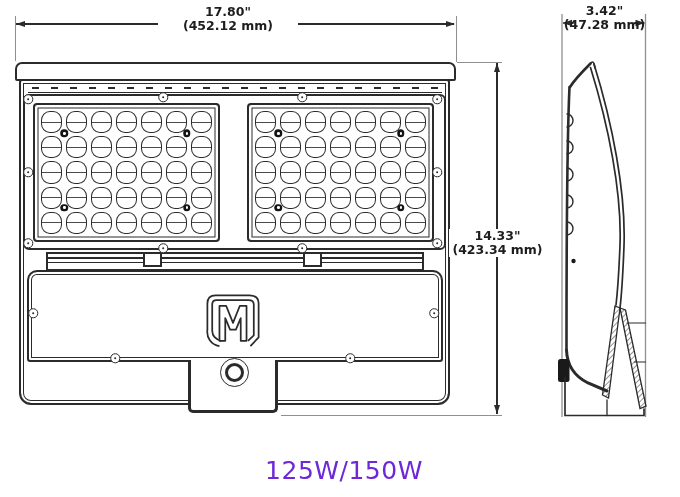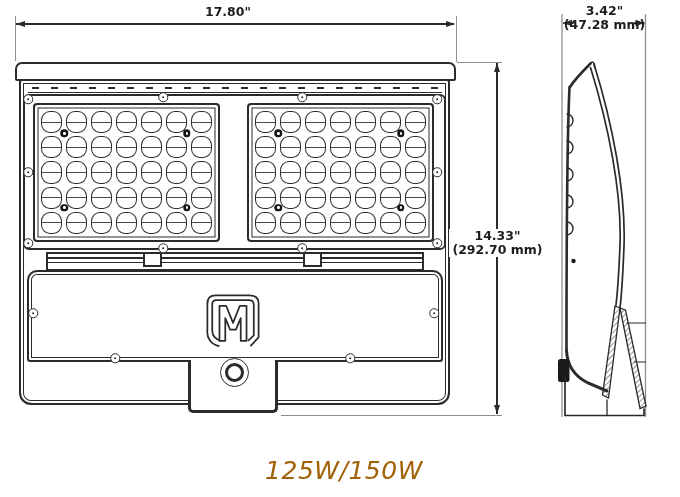--- a/index.html
+++ b/index.html
@@ -193,30 +193,31 @@
     <div class="knob-inner"></div>
   </div>
 
   <div class="ext" style="left:14.5px;top:16px;width:1.3px;height:45px;"></div>
   <div class="ext" style="left:455.5px;top:16px;width:1.3px;height:46px;"></div>
   <div class="line" style="left:16px;top:23.2px;width:438px;height:1.5px;"></div>
   <div class="arr l" style="left:15.5px;top:20.6px;"></div>
   <div class="arr r" style="left:446px;top:20.6px;"></div>
   <div class="dimtext" style="left:158px;top:5px;width:140px;">
     <div>17.80"</div>
+    <div>(452.12 mm)</div>
   </div>
 
   <div class="ext" style="left:457px;top:61.5px;width:45px;height:1.3px;"></div>
   <div class="ext" style="left:281px;top:414.5px;width:221px;height:1.3px;"></div>
   <div class="line" style="left:496.2px;top:63px;width:1.5px;height:351px;"></div>
   <div class="arr u" style="left:493.8px;top:62.5px;"></div>
   <div class="arr d" style="left:493.8px;top:405px;"></div>
   <div class="dimtext" style="left:449px;top:229px;width:97px;">
     <div>14.33"</div>
-    <div>(292.70 mm)</div>
+    <div>(423.34 mm)</div>
   </div>
 
   <svg class="abs" style="left:548px;top:8px;width:112px;height:412px;" viewBox="548 8 112 412">
     <defs>
       <pattern id="hatch" width="4" height="4" patternUnits="userSpaceOnUse" patternTransform="rotate(45)">
         <line x1="0" y1="0" x2="0" y2="4" stroke="#2b2b2b" stroke-width="1"></line>
       </pattern>
     </defs>
 
     <line x1="562" y1="14" x2="562" y2="417" stroke="#8f8f8f" stroke-width="1.3"></line>
@@ -249,15 +250,15 @@
       <line x1="634.5" y1="362" x2="645.5" y2="362" stroke-width="1.2"></line>
       <path d="M565,378 L565,415.5 L644,415.5 L644,409" stroke-width="1.7"></path>
       <line x1="607" y1="400" x2="607" y2="415.5" stroke-width="1.3"></line>
     </g>
   </svg>
   <div class="dimtext nobg" style="left:557px;top:4px;width:95px;">
     <div>3.42"</div>
     <div>(47.28 mm)</div>
   </div>
 
-  <div class="watt" style="color: #a16207; font-style: italic;">125W/150W</div>
+  <div class="watt" style="color: #6d28d9;">125W/150W</div>
 
 </div>
 
 </body></html>

